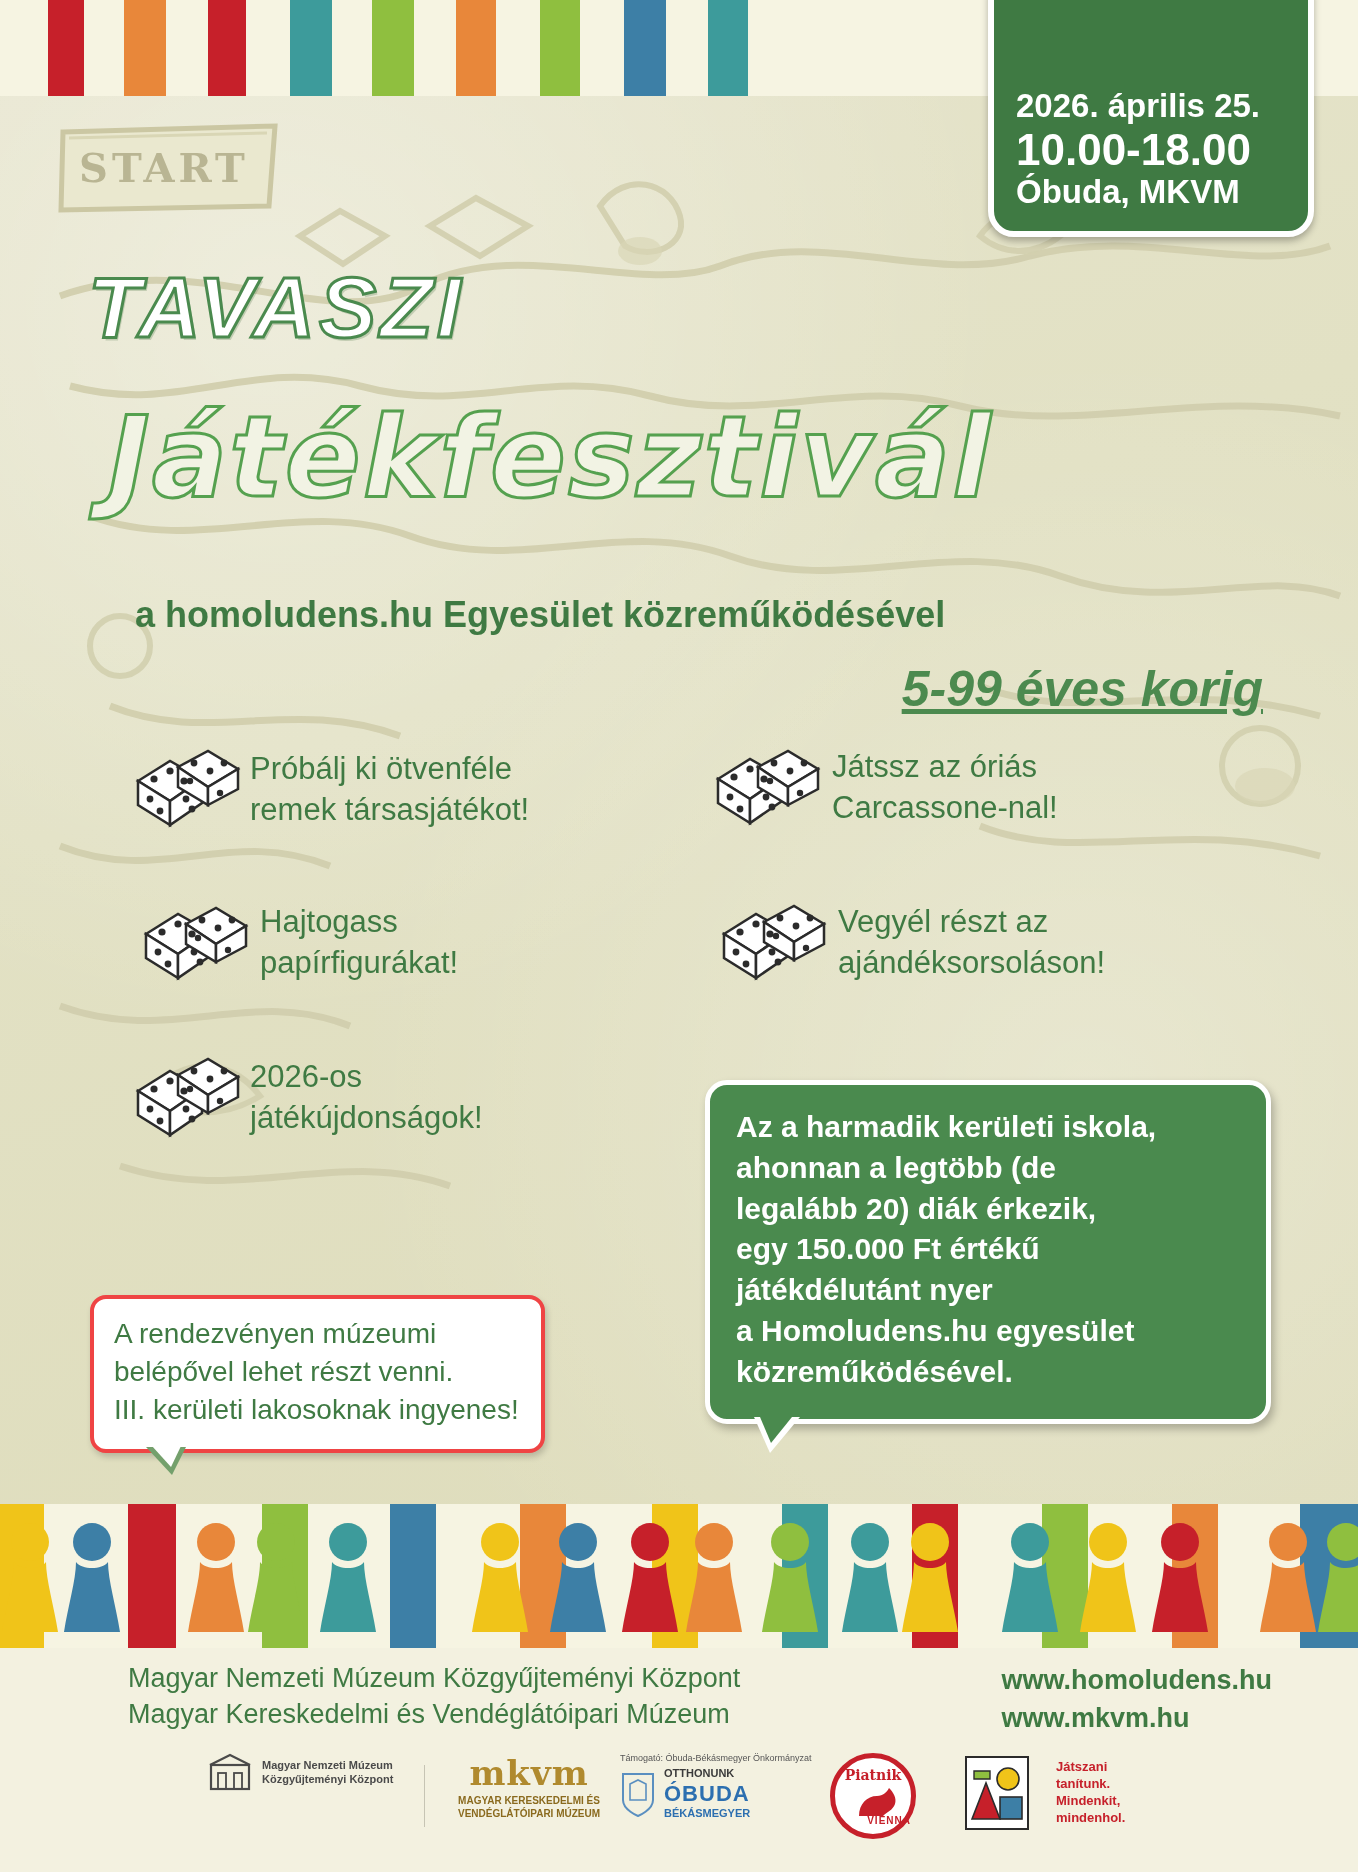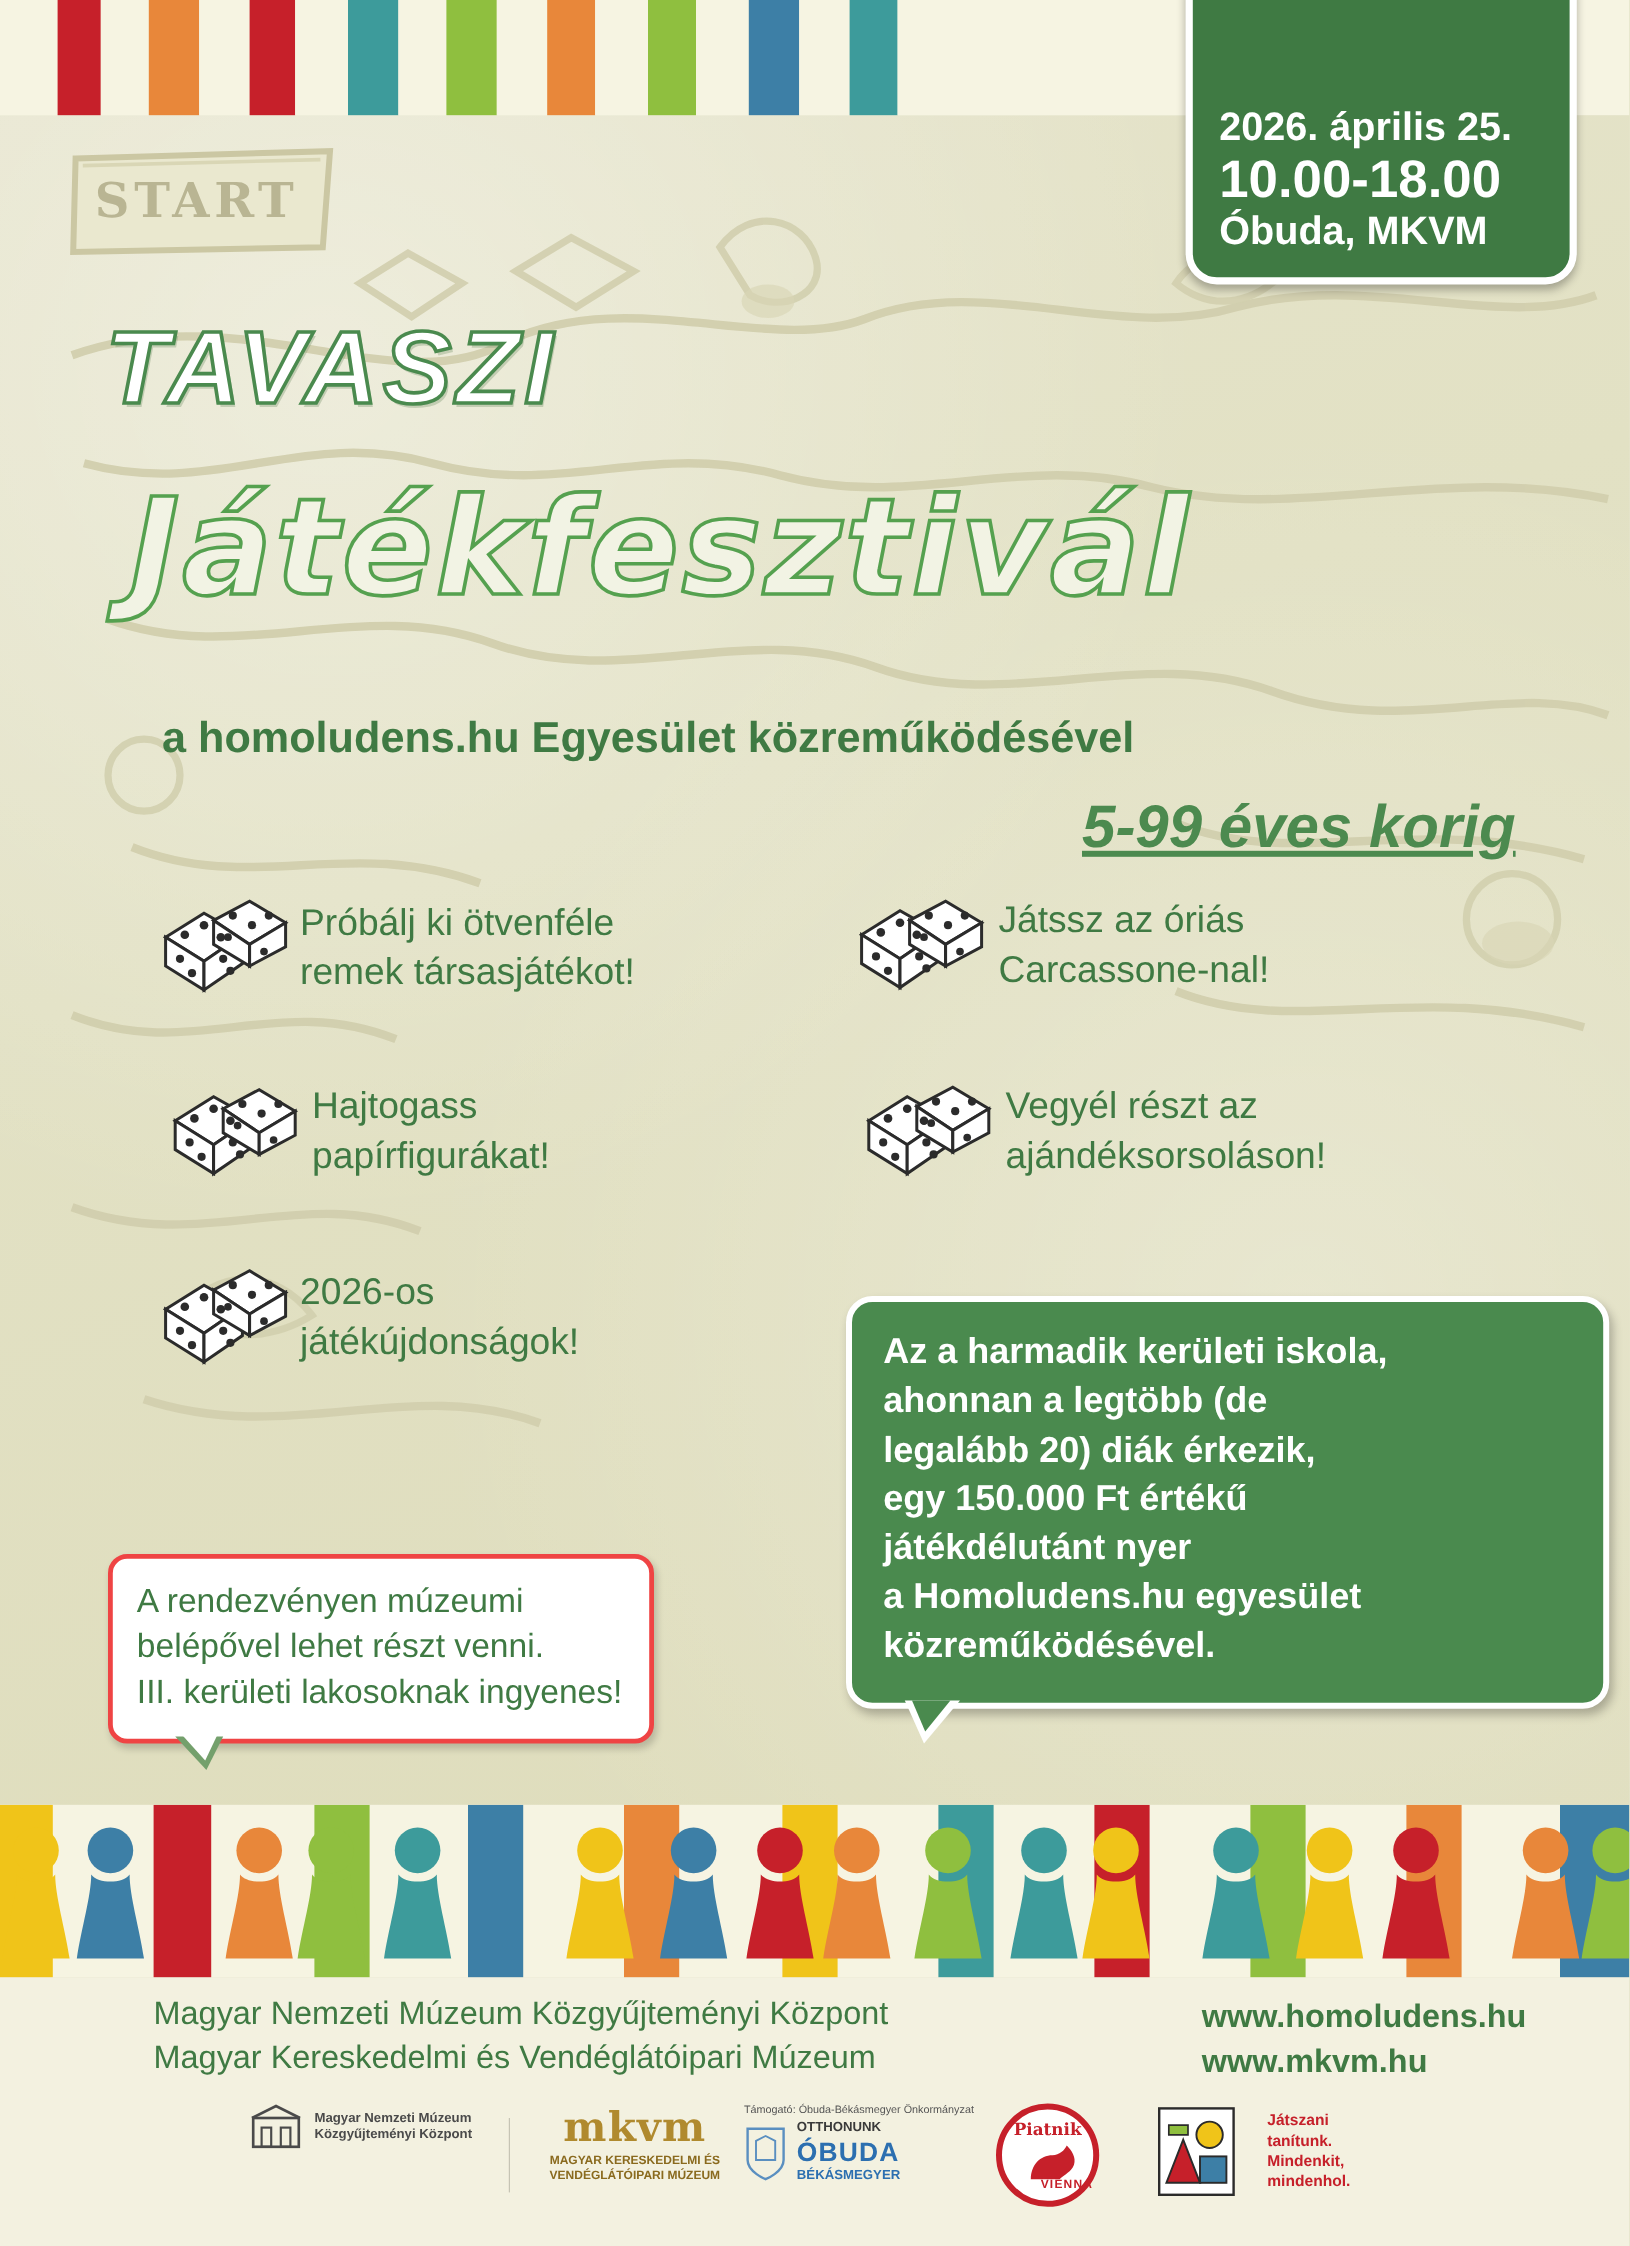--- a/index.html
+++ b/index.html
@@ -203,21 +203,21 @@
     width: 0; height: 0;
     border-left: 19px solid transparent;
     border-right: 10px solid transparent;
     border-top: 21px solid #ffffff;
   }
 
   .bubble-green {
     position: absolute;
     top: 1080px;
     left: 705px;
-    width: 636px;
+    width: 566px;
     background: #4a8a4e;
     border: 5px solid #ffffff;
     border-radius: 22px;
     padding: 22px 26px 26px 26px;
     box-shadow: 3px 5px 8px rgba(0,0,0,0.25);
     z-index: 7;
     box-sizing: border-box;
   }
   .bubble-green p {
     margin: 0;

